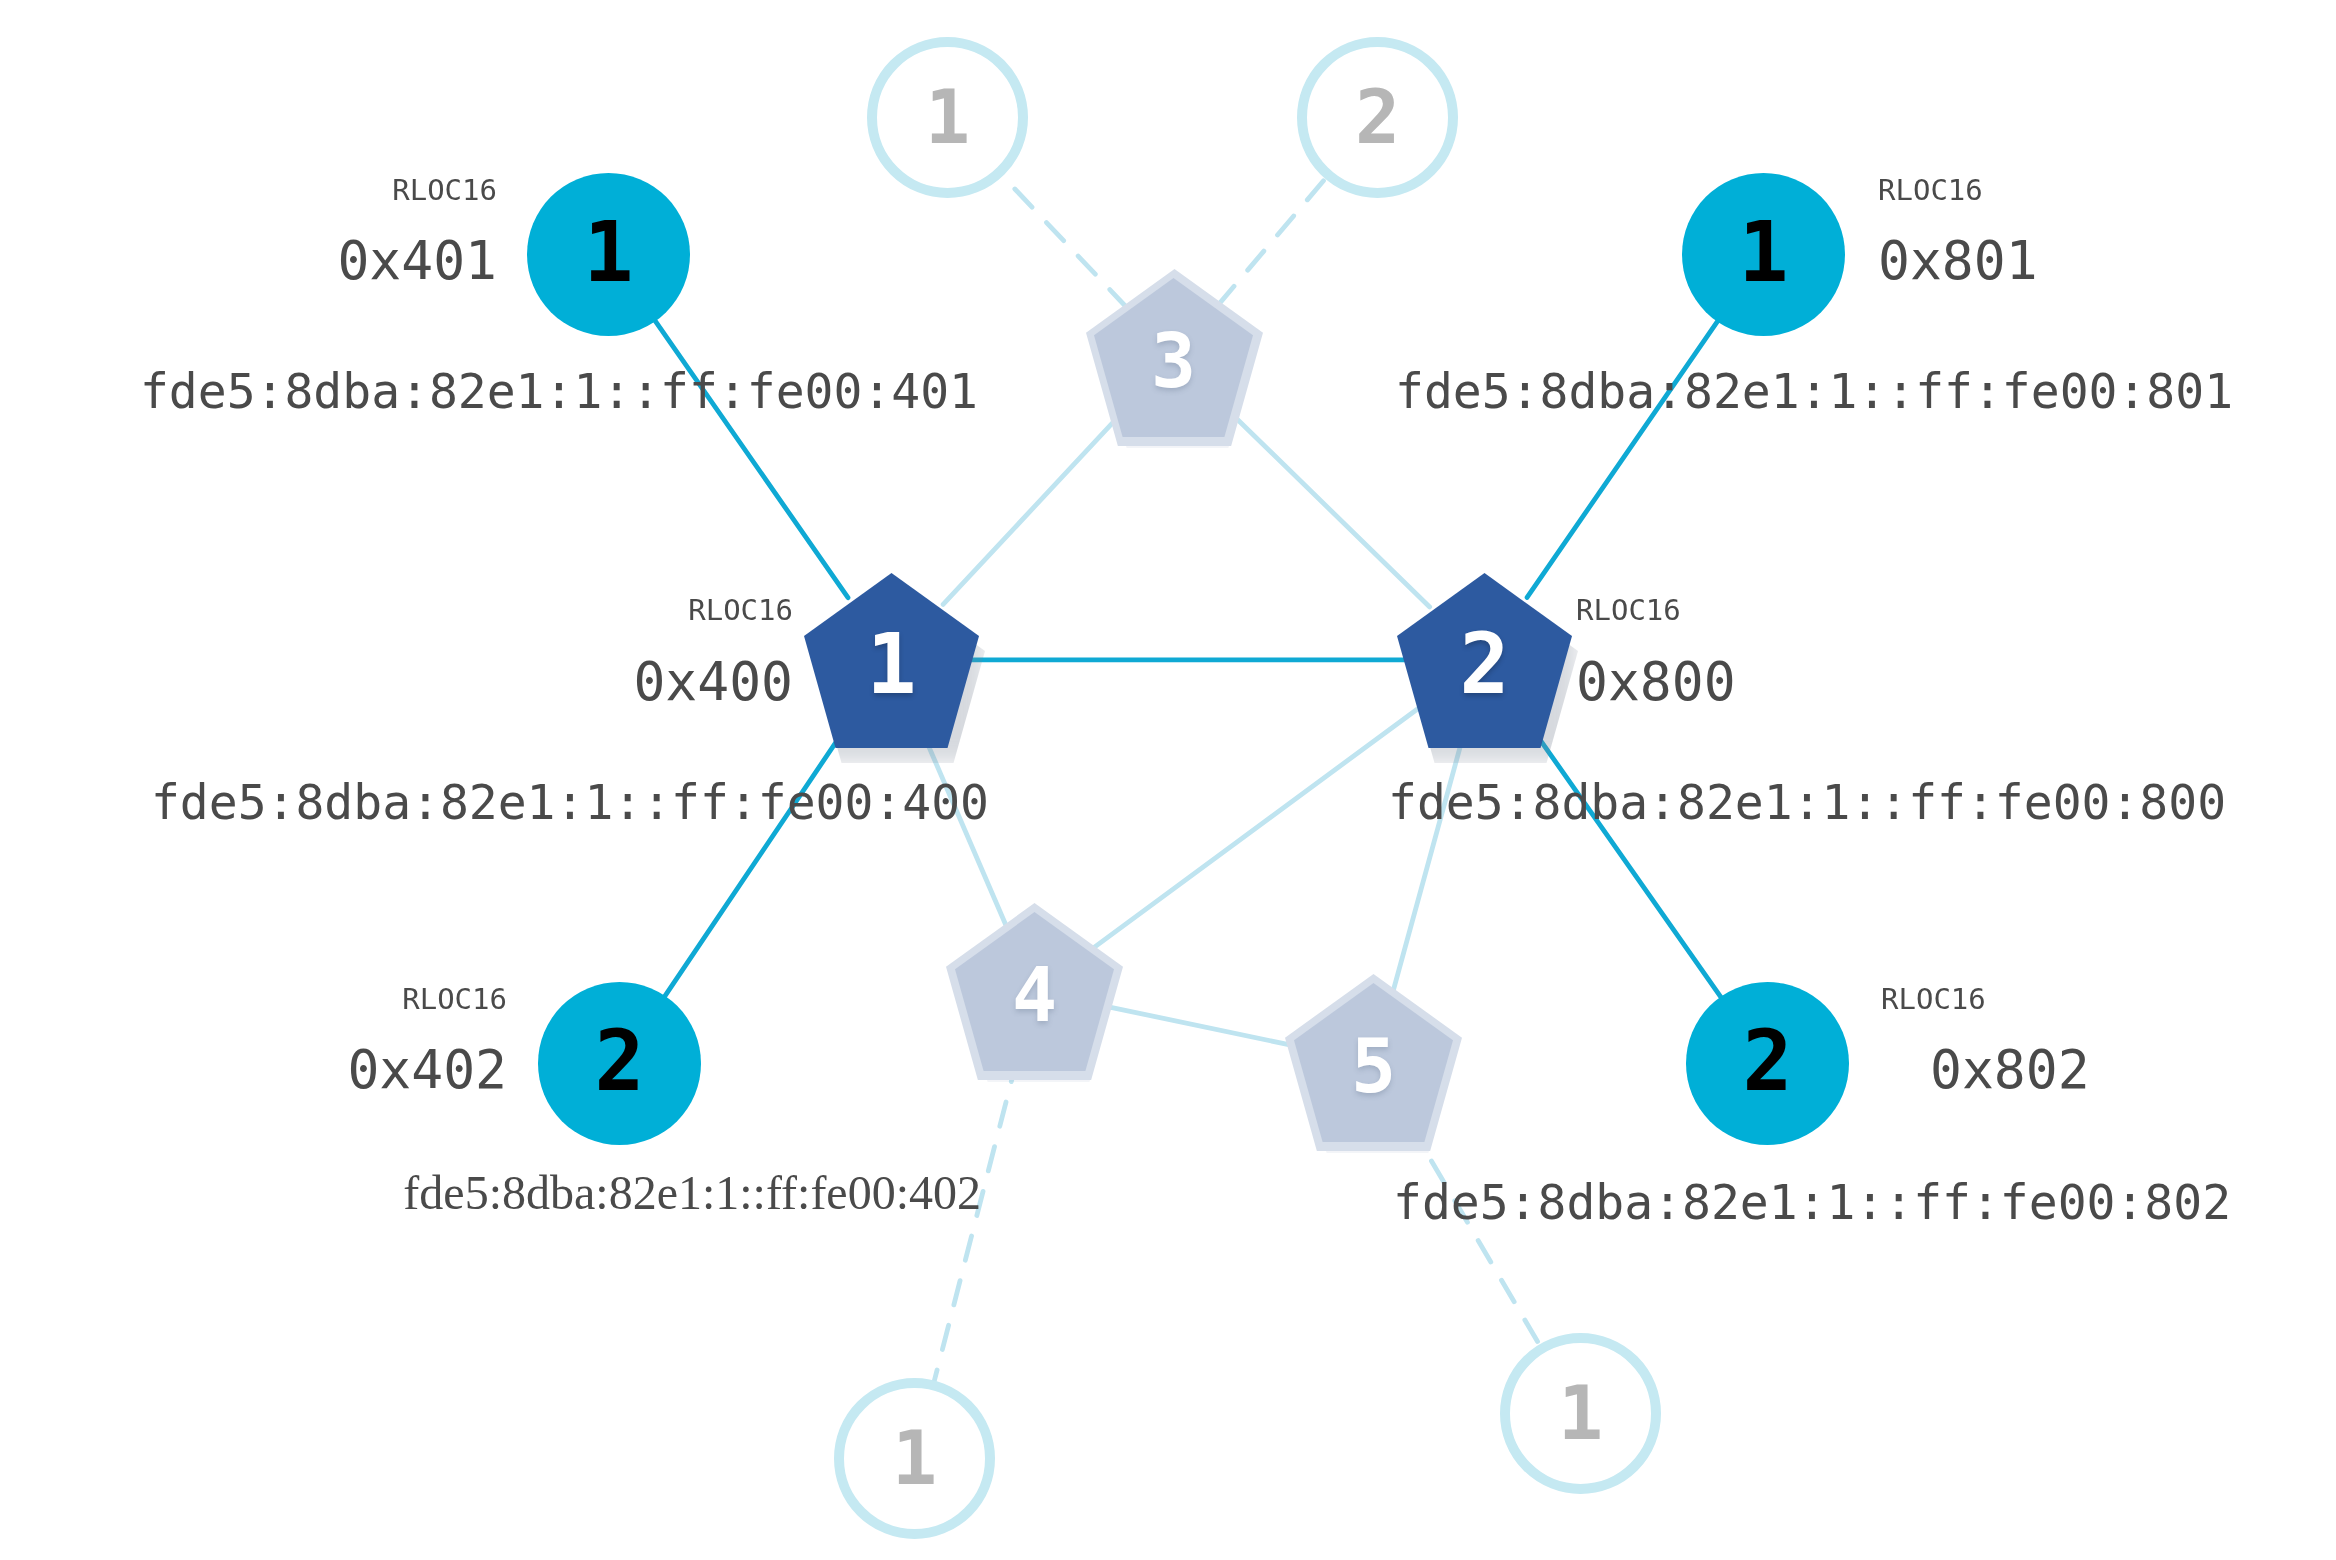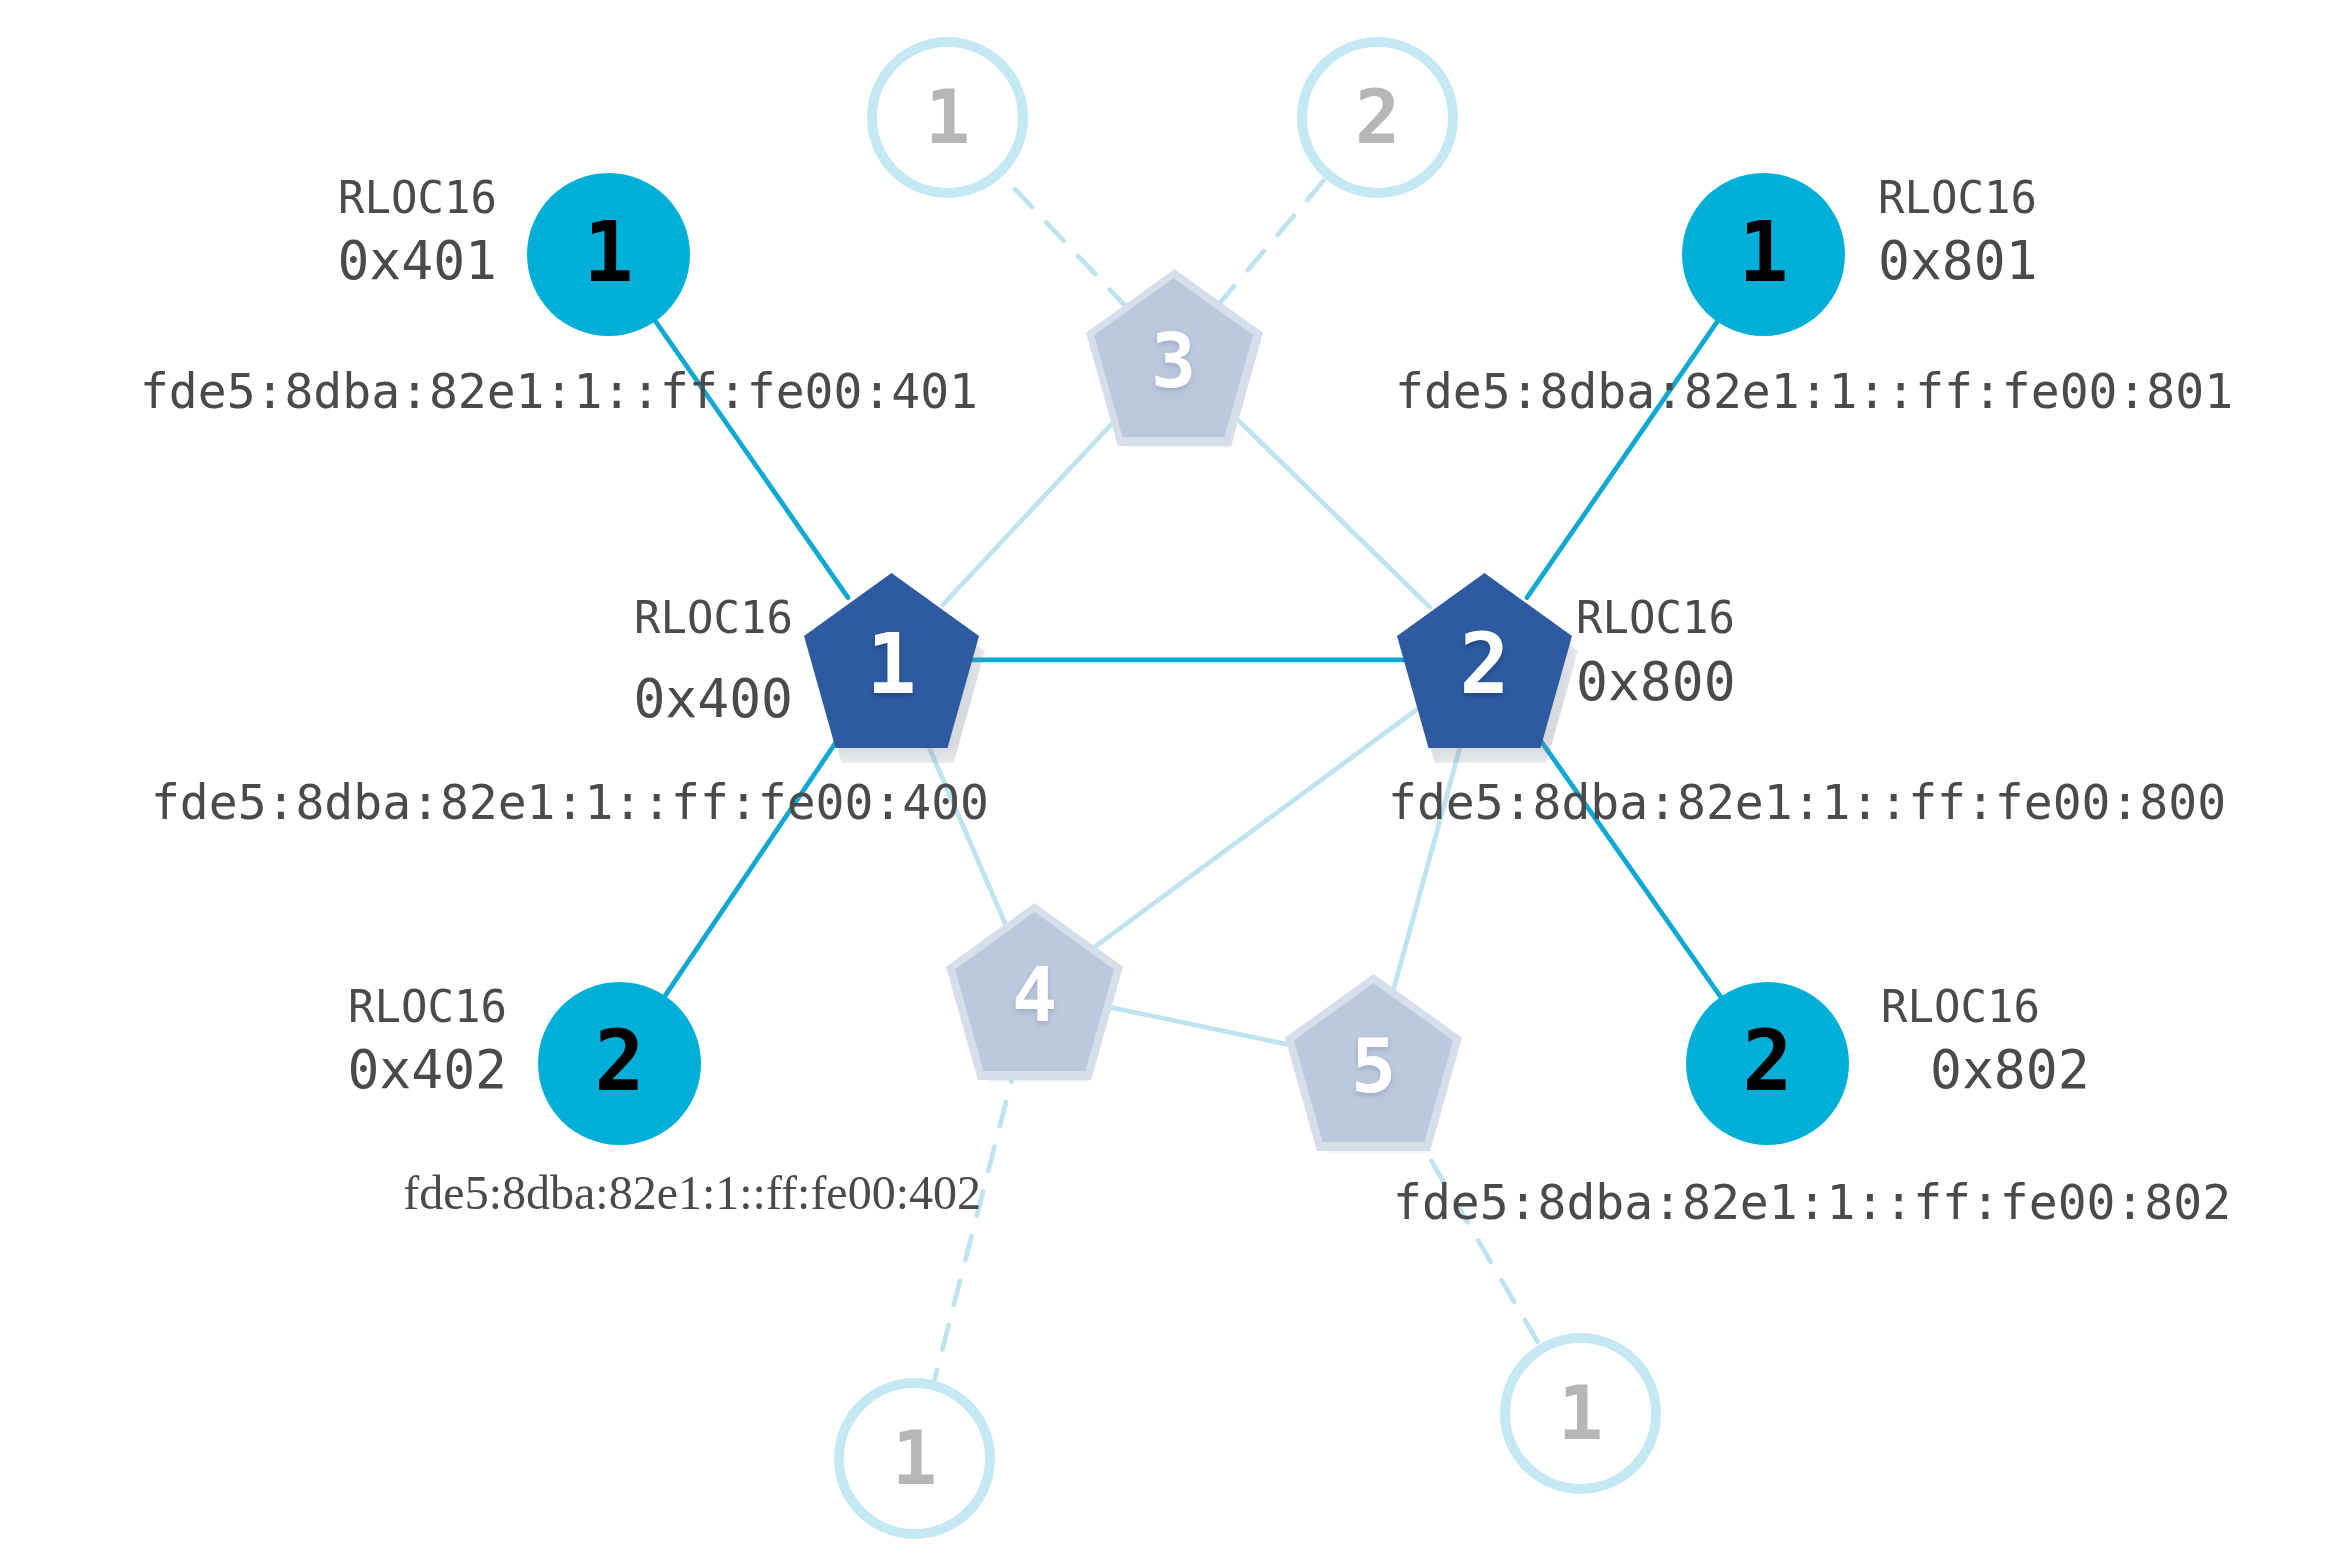--- a/index.html
+++ b/index.html
@@ -107,21 +107,21 @@
   }
 
   
   .lbl {
     position: absolute;
     color: #4A4A4A;
     white-space: nowrap;
     line-height: 1;
   }
   .lbl-rloc-title {
-    font-size: 44px;
+    font-size: 29px;
     letter-spacing: 0px;
   }
   .lbl-rloc-value {
     font-size: 53px;
     letter-spacing: 0px;
   }
   .lbl-ipv6 {
     font-size: 48px;
     letter-spacing: 0px;
     color: #4A4A4A;
@@ -202,21 +202,21 @@
       </div>
     </div>
   <div id="labels-layer">
       <div class="lbl lbl-rloc-title ta-right" style="right: 1839px; top: 176px;">RLOC16</div>
       <div class="lbl lbl-rloc-value ta-right" style="right: 1839px; top: 234px;">0x401</div>
       <div class="lbl lbl-ipv6 ta-right" style="right: 1358px; top: 367px;">fde5:8dba:82e1:1::ff:fe00:401</div>
       <div class="lbl lbl-rloc-title ta-left" style="left: 1878px; top: 176px;">RLOC16</div>
       <div class="lbl lbl-rloc-value ta-left" style="left: 1878px; top: 234px;">0x801</div>
       <div class="lbl lbl-ipv6 ta-left" style="left: 1395px; top: 367px; text-align: center;">fde5:8dba:82e1:1::ff:fe00:801</div>
       <div class="lbl lbl-rloc-title ta-right" style="right: 1543px; top: 596px;">RLOC16</div>
-      <div class="lbl lbl-rloc-value ta-right" style="right: 1543px; top: 655px; margin-top: 17px;">0x400</div>
+      <div class="lbl lbl-rloc-value ta-right" style="right: 1543px; top: 655px;">0x400</div>
       <div class="lbl lbl-ipv6 ta-right" style="right: 1347px; top: 778px;">fde5:8dba:82e1:1::ff:fe00:400</div>
       <div class="lbl lbl-rloc-title ta-left" style="left: 1576px; top: 596px;">RLOC16</div>
       <div class="lbl lbl-rloc-value ta-left" style="left: 1576px; top: 655px;">0x800</div>
       <div class="lbl lbl-ipv6 ta-left" style="left: 1388px; top: 778px;">fde5:8dba:82e1:1::ff:fe00:800</div>
       <div class="lbl lbl-rloc-title ta-right" style="right: 1829px; top: 985px;">RLOC16</div>
       <div class="lbl lbl-rloc-value ta-right" style="right: 1829px; top: 1043px;">0x402</div>
       <div class="lbl lbl-ipv6 ta-right" style="right: 1355px; top: 1169px; font-family: Liberation Serif, serif;">fde5:8dba:82e1:1::ff:fe00:402</div>
       <div class="lbl lbl-rloc-title ta-left" style="left: 1881px; top: 985px;">RLOC16</div>
       <div class="lbl lbl-rloc-value ta-left" style="left: 1930px; top: 1043px;">0x802</div>
       <div class="lbl lbl-ipv6 ta-left" style="left: 1393px; top: 1178px;">fde5:8dba:82e1:1::ff:fe00:802</div>

